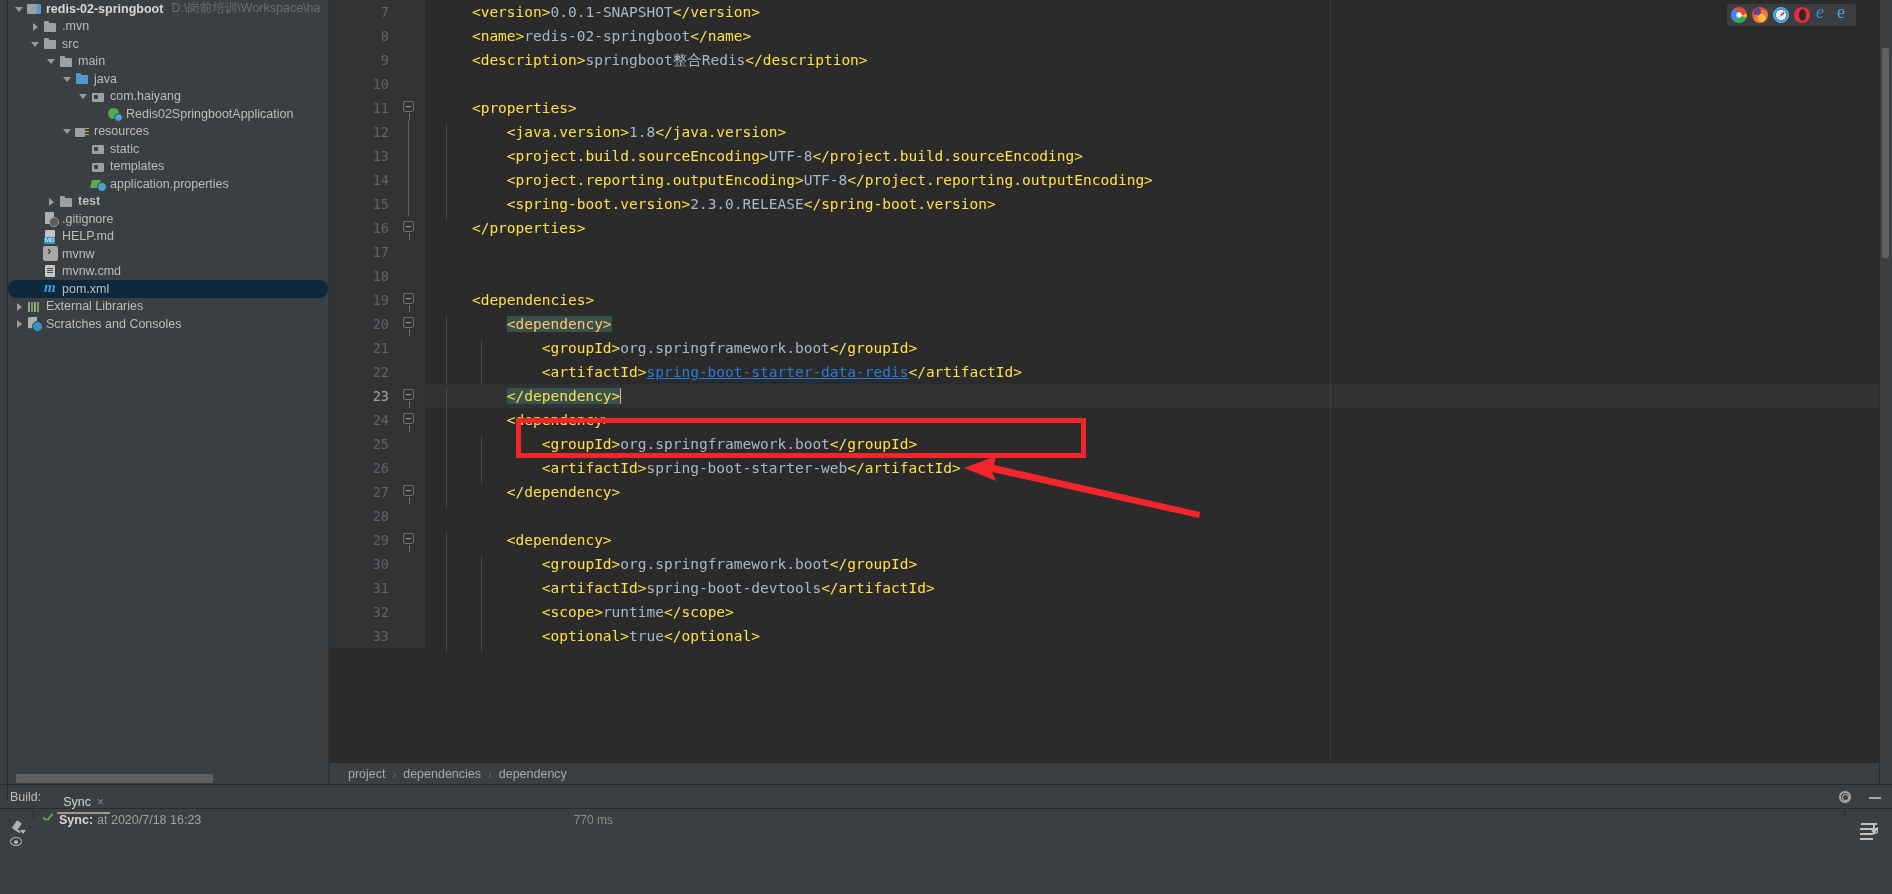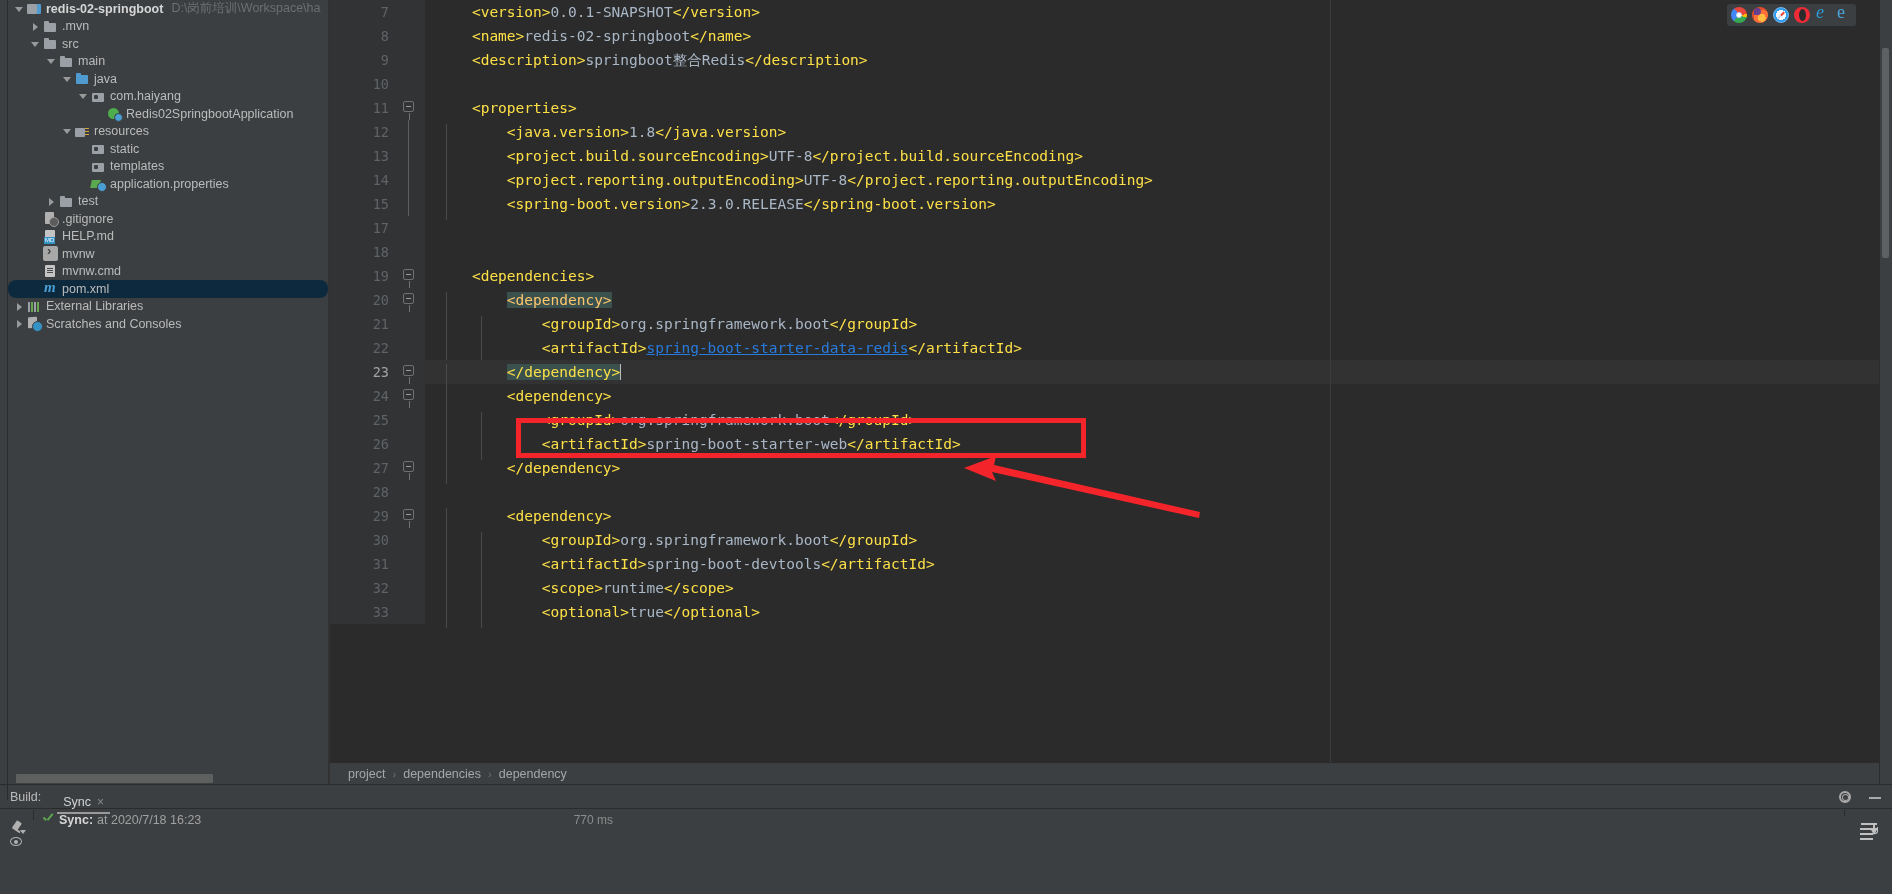--- a/index.html
+++ b/index.html
@@ -599,21 +599,21 @@
         <div class="tree-row" style="padding-left: 70px;">
           <span class="arrow "></span>
           <span class="ic ic-pkg"></span>
           <span class="tree-label">templates</span>
         </div>
         <div class="tree-row" style="padding-left: 70px;">
           <span class="arrow "></span>
           <span class="ic ic-props"></span>
           <span class="tree-label">application.properties</span>
         </div>
-        <div class="tree-row" style="padding-left: 38px;">
+        <div class="tree-row" style="padding-left: 38px; font-weight: bold;">
           <span class="arrow closed"></span>
           <span class="ic ic-folder"></span>
           <span class="tree-label">test</span>
         </div>
         <div class="tree-row" style="padding-left: 22px;">
           <span class="arrow "></span>
           <span class="ic ic-git"></span>
           <span class="tree-label">.gitignore</span>
         </div>
         <div class="tree-row" style="padding-left: 22px;">
@@ -657,20 +657,21 @@
     <div class="editor-body" id="editor-body">
         <div class="code-line"><div class="gutter">7</div><div class="fold-col"></div><div class="code-text"><span class="tag">    &lt;version&gt;</span><span class="txt">0.0.1-SNAPSHOT</span><span class="tag">&lt;/version&gt;</span></div></div>
         <div class="code-line"><div class="gutter">8</div><div class="fold-col"></div><div class="code-text"><span class="tag">    &lt;name&gt;</span><span class="txt">redis-02-springboot</span><span class="tag">&lt;/name&gt;</span></div></div>
         <div class="code-line"><div class="gutter">9</div><div class="fold-col"></div><div class="code-text"><span class="tag">    &lt;description&gt;</span><span class="txt">springboot整合Redis</span><span class="tag">&lt;/description&gt;</span></div></div>
         <div class="code-line"><div class="gutter">10</div><div class="fold-col"></div><div class="code-text"></div></div>
         <div class="code-line"><div class="gutter">11</div><div class="fold-col"><span class="fold-minus"></span></div><div class="code-text"><span class="tag">    &lt;properties&gt;</span></div></div>
         <div class="code-line"><div class="gutter">12</div><div class="fold-col"><span class="fold-line"></span></div><div class="code-text"><span class="iguide" style="left: 20.7px;"></span><span class="tag">        &lt;java.version&gt;</span><span class="txt">1.8</span><span class="tag">&lt;/java.version&gt;</span></div></div>
         <div class="code-line"><div class="gutter">13</div><div class="fold-col"><span class="fold-line"></span></div><div class="code-text"><span class="iguide" style="left: 20.7px;"></span><span class="tag">        &lt;project.build.sourceEncoding&gt;</span><span class="txt">UTF-8</span><span class="tag">&lt;/project.build.sourceEncoding&gt;</span></div></div>
         <div class="code-line"><div class="gutter">14</div><div class="fold-col"><span class="fold-line"></span></div><div class="code-text"><span class="iguide" style="left: 20.7px;"></span><span class="tag">        &lt;project.reporting.outputEncoding&gt;</span><span class="txt">UTF-8</span><span class="tag">&lt;/project.reporting.outputEncoding&gt;</span></div></div>
         <div class="code-line"><div class="gutter">15</div><div class="fold-col"><span class="fold-line"></span></div><div class="code-text"><span class="iguide" style="left: 20.7px;"></span><span class="tag">        &lt;spring-boot.version&gt;</span><span class="txt">2.3.0.RELEASE</span><span class="tag">&lt;/spring-boot.version&gt;</span></div></div>
+        <div class="code-line"><div class="gutter">16</div><div class="fold-col"><span class="fold-minus"></span></div><div class="code-text"><span class="tag">    &lt;/properties&gt;</span></div></div>
         <div class="code-line"><div class="gutter">17</div><div class="fold-col"></div><div class="code-text"></div></div>
         <div class="code-line"><div class="gutter">18</div><div class="fold-col"></div><div class="code-text"></div></div>
         <div class="code-line"><div class="gutter">19</div><div class="fold-col"><span class="fold-minus"></span></div><div class="code-text"><span class="tag">    &lt;dependencies&gt;</span></div></div>
         <div class="code-line"><div class="gutter">20</div><div class="fold-col"><span class="fold-minus"></span></div><div class="code-text"><span class="iguide" style="left: 20.7px;"></span><span class="tag">        </span><span class="brace-match">&lt;dependency&gt;</span></div></div>
         <div class="code-line"><div class="gutter">21</div><div class="fold-col"></div><div class="code-text"><span class="iguide" style="left: 20.7px;"></span><span class="iguide" style="left: 55.7px;"></span><span class="tag">            &lt;groupId&gt;</span><span class="txt">org.springframework.boot</span><span class="tag">&lt;/groupId&gt;</span></div></div>
         <div class="code-line"><div class="gutter">22</div><div class="fold-col"></div><div class="code-text"><span class="iguide" style="left: 20.7px;"></span><span class="iguide" style="left: 55.7px;"></span><span class="tag">            &lt;artifactId&gt;</span><span class="link">spring-boot-starter-data-redis</span><span class="tag">&lt;/artifactId&gt;</span></div></div>
         <div class="code-line current"><div class="gutter cur">23</div><div class="fold-col"><span class="fold-minus"></span></div><div class="code-text"><span class="iguide" style="left: 20.7px;"></span><span class="tag">        </span><span class="tag hl">&lt;/dependency&gt;</span><span class="caret"></span></div></div>
         <div class="code-line"><div class="gutter">24</div><div class="fold-col"><span class="fold-minus"></span></div><div class="code-text"><span class="iguide" style="left: 20.7px;"></span><span class="tag">        &lt;dependency&gt;</span></div></div>
         <div class="code-line"><div class="gutter">25</div><div class="fold-col"></div><div class="code-text"><span class="iguide" style="left: 20.7px;"></span><span class="iguide" style="left: 55.7px;"></span><span class="tag">            &lt;groupId&gt;</span><span class="txt">org.springframework.boot</span><span class="tag">&lt;/groupId&gt;</span></div></div>
         <div class="code-line"><div class="gutter">26</div><div class="fold-col"></div><div class="code-text"><span class="iguide" style="left: 20.7px;"></span><span class="iguide" style="left: 55.7px;"></span><span class="tag">            &lt;artifactId&gt;</span><span class="txt">spring-boot-starter-web</span><span class="tag">&lt;/artifactId&gt;</span></div></div>

